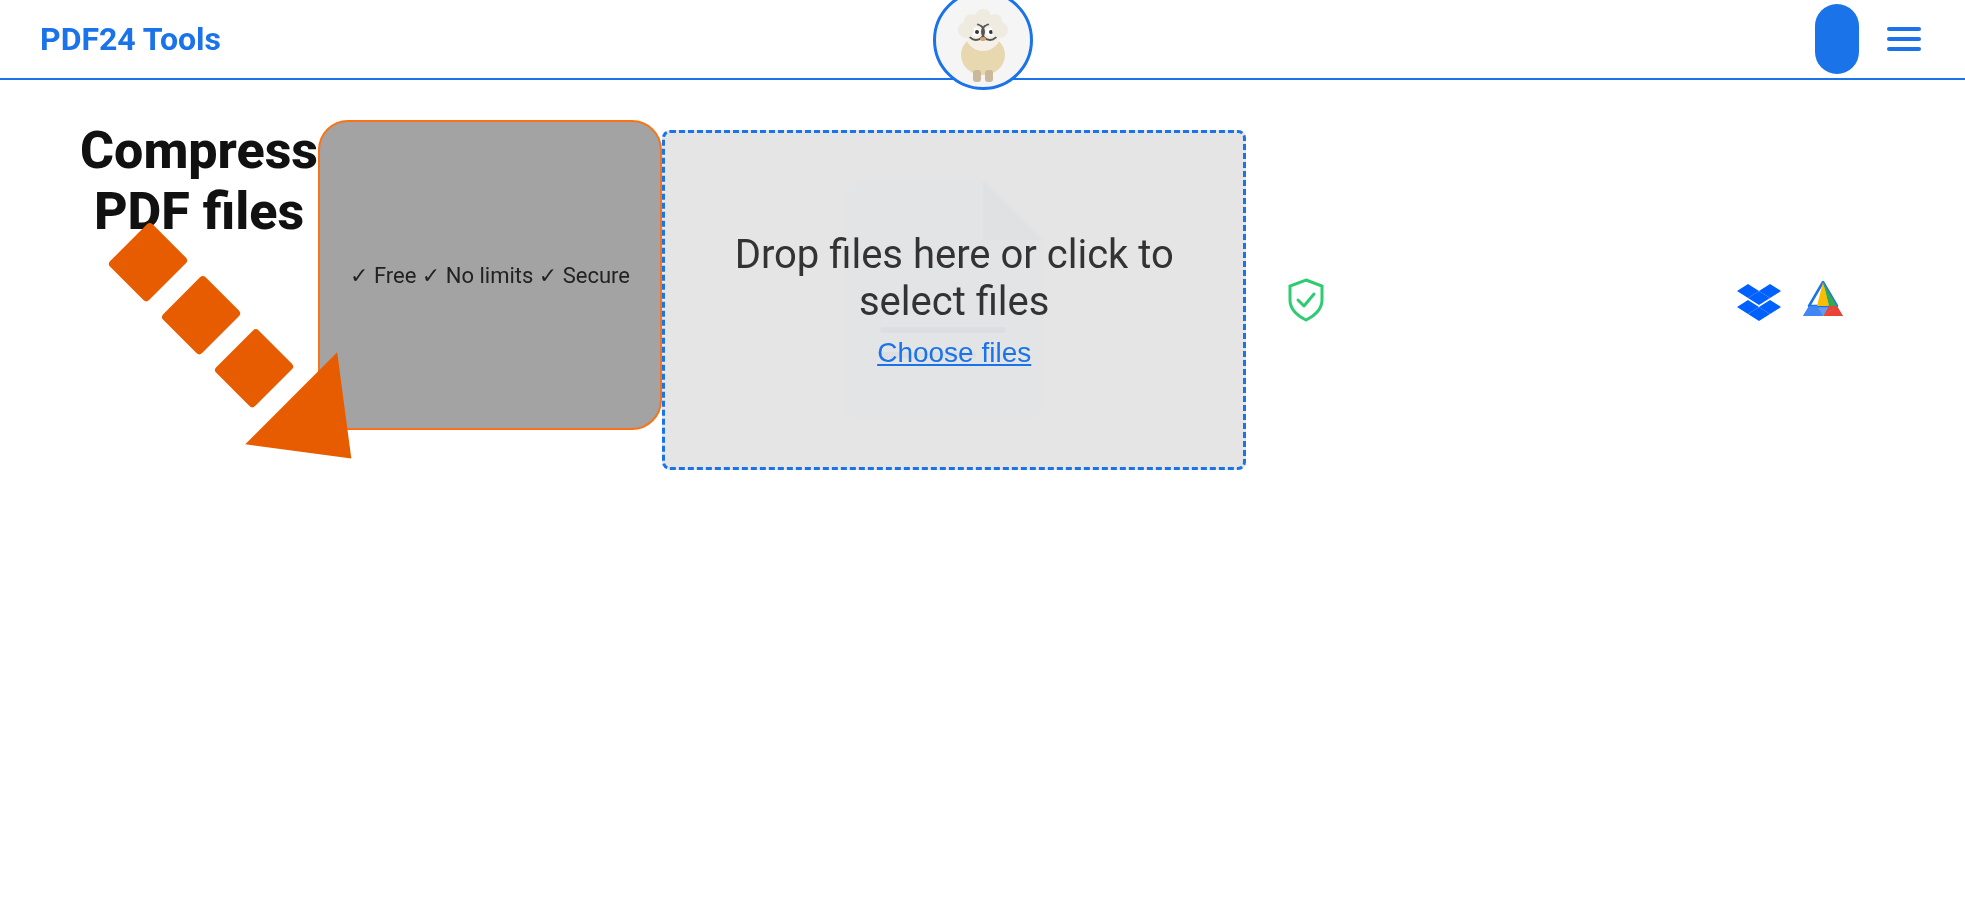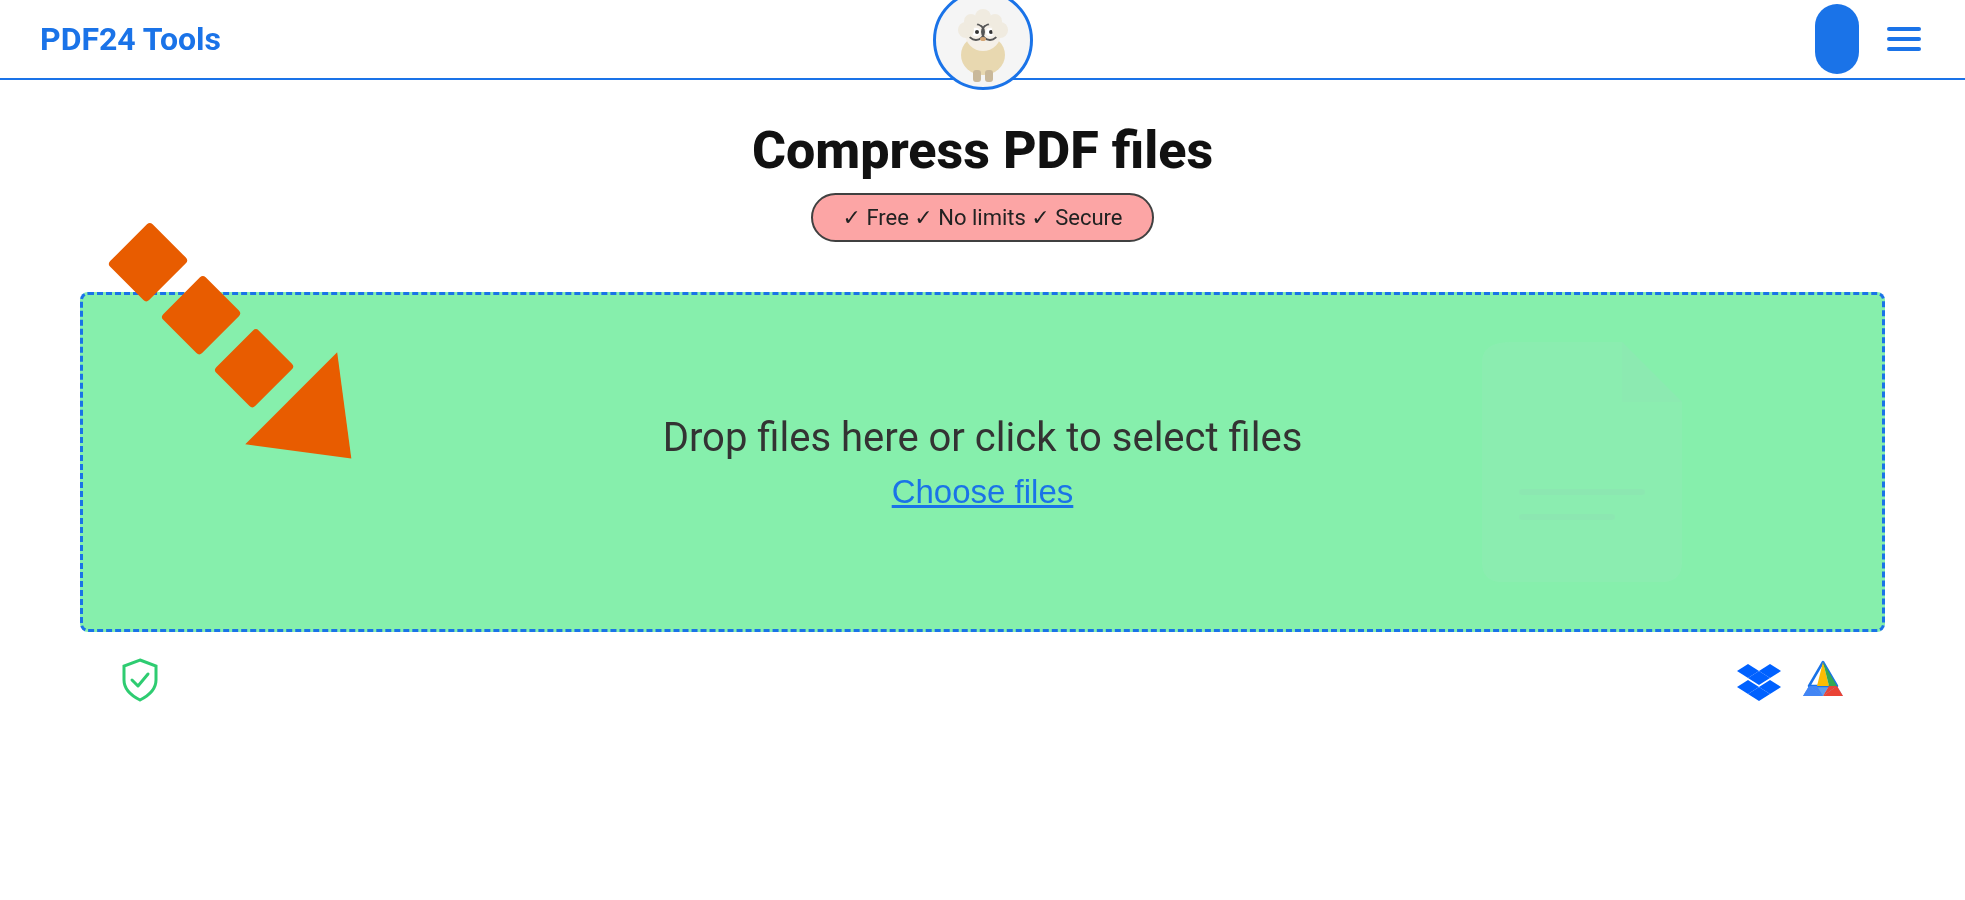--- a/index.html
+++ b/index.html
@@ -71,22 +71,21 @@
     .menu-bar {
       width: 34px;
       height: 4px;
       background: #1a73e8;
       border-radius: 2px;
     }
 
     
     .main {
       display: flex;
-      flex-direction: column;
-      align-items: center;
+      flex-direction: row;
       padding: 40px 80px 40px;
       position: relative;
     }
 
     .page-title {
       font-size: 52px;
       font-weight: 800;
       color: #111;
       margin-bottom: 12px;
       text-align: center;
@@ -95,28 +94,28 @@
       font-size: 26px;
       font-weight: 700;
       color: #222;
       margin-bottom: 30px;
       text-align: center;
     }
 
     .features-badge {
       display: flex;
       align-items: center;
-      border: 2px solid #404040;
+      border: 2px solid #f97316;
       border-radius: 30px;
       padding: 10px 30px;
       gap: 10px;
       font-size: 22px;
       color: #222;
       margin-bottom: 40px;
-      background: #fca5a5;
+      background: #a3a3a3;
     }
     .features-badge span {
       white-space: nowrap;
     }
 
     
     .dropzone-wrapper {
       width: 100%;
       position: relative;
       margin-top: 10px;
@@ -126,21 +125,21 @@
       width: 100%;
       border: 3px dashed #1a73e8;
       border-radius: 8px;
       min-height: 340px;
       display: flex;
       flex-direction: column;
       align-items: center;
       justify-content: center;
       cursor: pointer;
       position: relative;
-      background: #86efac;
+      background: #e5e5e5;
       padding: 60px 40px;
     }
 
     
     .pdf-ghost {
       position: absolute;
       right: 200px;
       top: 50%;
       transform: translateY(-50%);
       opacity: 0.15;
@@ -154,21 +153,21 @@
       z-index: 1;
     }
     .dropzone-subtext {
       font-size: 22px;
       color: #555;
       margin-bottom: 24px;
       text-align: center;
       z-index: 1;
     }
     .choose-files-btn {
-      font-size: 33px;
+      font-size: 28px;
       color: #1a73e8;
       text-decoration: underline;
       background: none;
       border: none;
       cursor: pointer;
       z-index: 1;
     }
 
     
     .bottom-bar {

